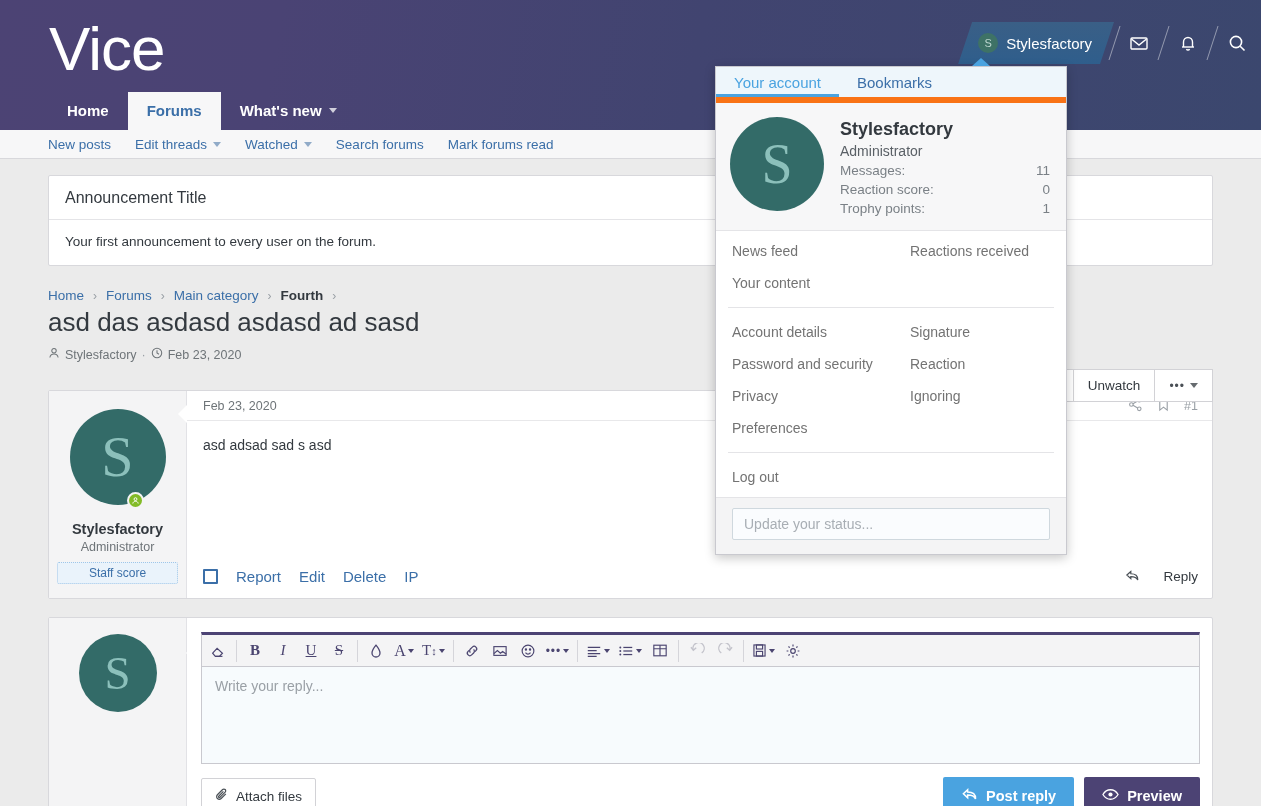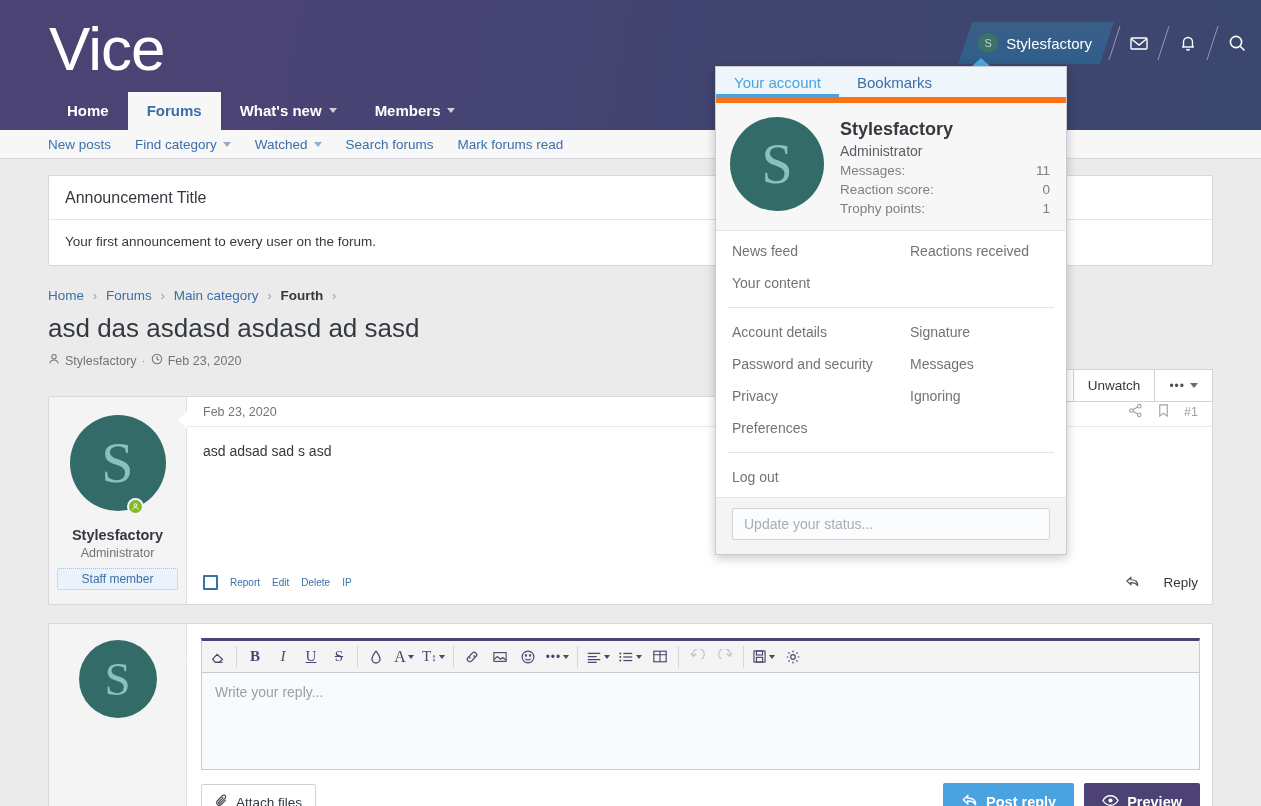--- a/index.html
+++ b/index.html
@@ -101,21 +101,21 @@
 
   .breadcrumb {
     margin-top:22px; display:flex; align-items:center; gap:0;
     font-size:13.5px; color:#3b6fa8;
   }
   .bc-item { cursor:pointer; }
   .bc-item.current { color:#33393f; font-weight:bold; cursor:default; }
   .bc-sep { color:#9aa0a6; margin:0 9px; font-size:12px; }
 
   .thread-title {
-    margin-top:10px; font-size:26px; font-weight:400; color:#33393f; line-height:1.2;
+    margin-top:4px; font-size:26px; font-weight:400; color:#33393f; line-height:1.2;
   }
   .thread-meta {
     margin-top:9px; font-size:12.5px; color:#6e7478;
     display:flex; align-items:center; gap:5px;
   }
   .thread-meta .sep { color:#9aa0a6; }
 
   .thread-actions {
     position:absolute; right:48px; top:369px; display:flex; z-index:5;
   }
@@ -161,21 +161,21 @@
     display:flex; align-items:center; justify-content:space-between;
     padding:0 14px 0 16px; font-size:12.5px; color:#6e7478;
   }
   .post-head-right { display:flex; align-items:center; gap:14px; color:#9aa0a6; }
   .post-body { padding:16px 16px 0 16px; font-size:14px; color:#33393f; }
   .post-foot {
     position:absolute; left:0; right:0; bottom:0; height:44px;
     display:flex; align-items:center; justify-content:space-between;
     padding:0 14px 0 16px;
   }
-  .post-foot-left { display:flex; align-items:center; gap:12px; font-size:10px; color:#3b6fa8; }
+  .post-foot-left { display:flex; align-items:center; gap:18px; font-size:15px; color:#3b6fa8; }
   .pf-check { width:15px;height:15px;border:2px solid #3b6fa8;border-radius:1px; cursor:pointer; }
   .reply-link { display:flex;align-items:center;gap:23px;font-size:13.5px;color:#33393f;cursor:pointer; }
 
   
   .editor-wrap {
     margin-top:18px; background:#ffffff; border:1px solid #d8d8dc; border-radius:2px;
     display:flex; min-height:200px;
   }
   .editor-side {
     width:138px; background:#f4f4f5; border-right:1px solid #e2e2e6;
@@ -282,24 +282,20 @@
 
   <div class="nav-tabs">
     <div class="nav-tab">
       <span>Home</span>
     </div>
     <div class="nav-tab active">
       <span>Forums</span>
     </div>
     <div class="nav-tab">
       <span>What's new</span>
-      <span class="caret"></span>
-    </div>
-    <div class="nav-tab">
-      <span>Members</span>
       <span class="caret"></span>
     </div>
   </div>
 
   <div class="user-area">
     <div class="user-tab">
       <span class="user-tab-av">S</span>
       <span>Stylesfactory</span>
     </div>
     <div class="hsep"></div>
@@ -326,21 +322,21 @@
     </div>
   </div>
   <div class="user-caret-up"></div>
 </div>
 
 <div class="subnav">
   <div class="subnav-item">
     <span>New posts</span>
   </div>
   <div class="subnav-item">
-    <span>Find category</span>
+    <span>Edit threads</span>
     <span class="caret" style="color:#6f92b8"></span>
   </div>
   <div class="subnav-item">
     <span>Watched</span>
     <span class="caret" style="color:#6f92b8"></span>
   </div>
   <div class="subnav-item">
     <span>Search forums</span>
   </div>
   <div class="subnav-item">
@@ -392,21 +388,21 @@
         <span>S</span>
         <span class="online-dot">
           <svg width="9" height="9" viewBox="0 0 12 12" fill="none" stroke="#fff" stroke-width="1.3">
             <circle cx="6" cy="4.2" r="1.9"></circle>
               <path d="M2.4 10c.4-2 1.9-3 3.6-3s3.2 1 3.6 3"></path>
           </svg>
         </span>
       </div>
       <div class="post-user">Stylesfactory</div>
       <div class="post-role">Administrator</div>
-      <div class="staff-badge">Staff member</div>
+      <div class="staff-badge">Staff score</div>
     </div>
     <div class="post-main">
       <div class="arrow-notch" style="left:-9px;right:auto;top:14px;border-right:9px solid #fff;border-left:none;"></div>
       <div class="post-head">
         <span>Feb 23, 2020</span>
         <span class="post-head-right">
           <span>
             <svg width="15" height="15" viewBox="0 0 16 16" fill="none" stroke="#9aa0a6" stroke-width="1.2">
               <circle cx="12" cy="3.4" r="1.9"></circle>
                 <circle cx="3.6" cy="8" r="1.9"></circle>
@@ -650,21 +646,21 @@
 
   <div class="dd-divider"></div>
 
   <div class="dd-links">
     <div class="dd-row">
       <div class="dd-link col1">Account details</div>
       <div class="dd-link">Signature</div>
     </div>
     <div class="dd-row">
       <div class="dd-link col1">Password and security</div>
-      <div class="dd-link">Messages</div>
+      <div class="dd-link">Reaction</div>
     </div>
     <div class="dd-row">
       <div class="dd-link col1">Privacy</div>
       <div class="dd-link">Ignoring</div>
     </div>
     <div class="dd-row">
       <div class="dd-link col1">Preferences</div>
     </div>
   </div>
 

